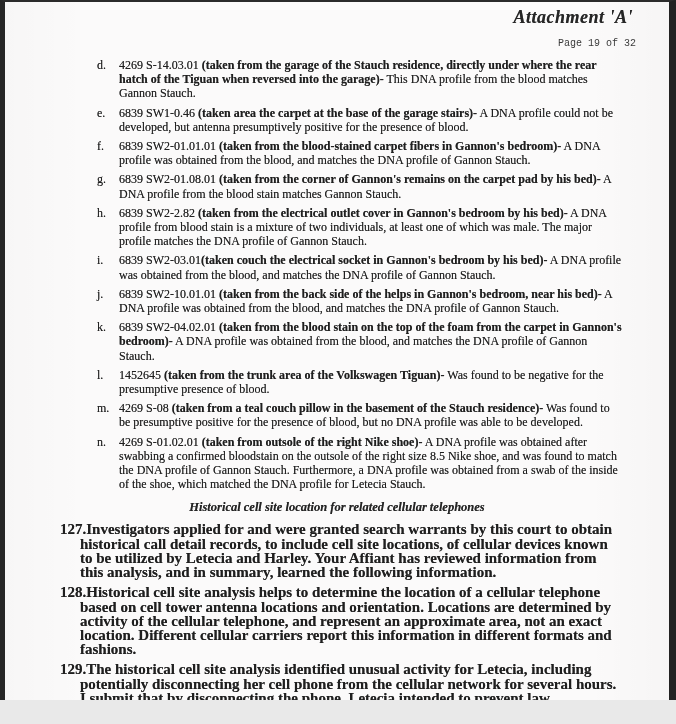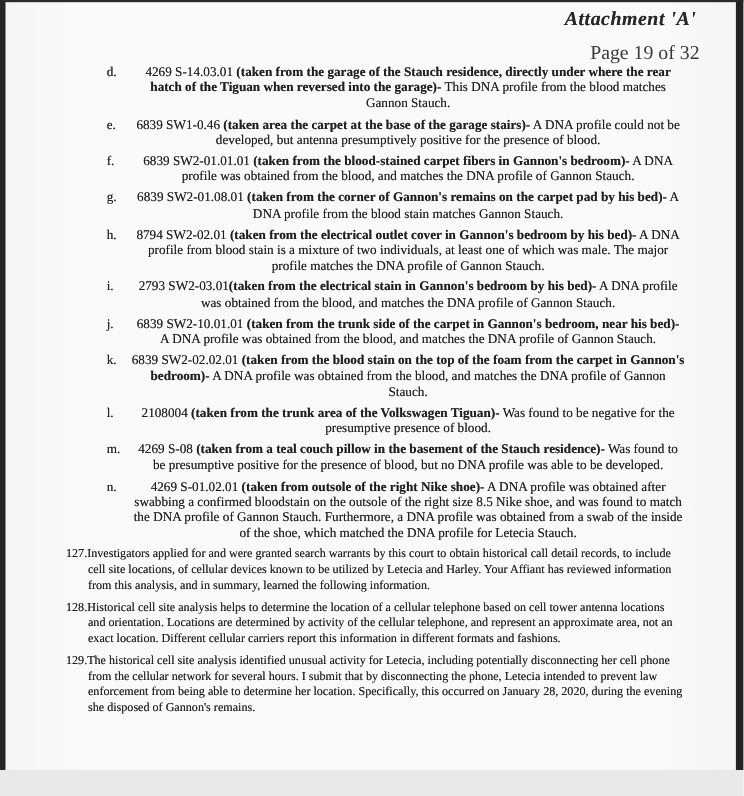--- a/index.html
+++ b/index.html
@@ -26,22 +26,22 @@
     font-style: italic;
     font-weight: bold;
     font-size: 18px;
     letter-spacing: 0.5px;
     color: #262626;
   }
   .page-label {
     position: absolute;
     top: 36px;
     right: 33px;
-    font-family: Liberation Serif, serif;
-    font-size: 18px;
+    font-family: Liberation Mono, monospace;
+    font-size: 10px;
     color: #3a3a3a;
   }
 
   .content {
     position: absolute;
     top: 56px;
     left: 0;
     right: 0;
   }
 
@@ -51,40 +51,41 @@
     font-size: 12px;
     line-height: 14.2px;
   }
   .evidence-item .letter {
     flex: 0 0 13px;
     margin-right: 9px;
   }
   .evidence-item .itext {
     flex: 1 1 auto;
     max-width: 512px;
-    text-align: center;
+    text-align: left;
   }
   .bold { font-weight: bold; }
 
   .section-heading {
     margin: 9px 60px 7px 60px;
     text-align: center;
     font-size: 12.5px;
     font-weight: bold;
     font-style: italic;
     line-height: 15px;
     color: #242424;
   }
 
   .para {
     margin: 0 48px 6px 75px;
     text-indent: -20px;
-    font-size: 11px;
+    font-size: 15px;
     line-height: 14.2px;
     max-width: 545px;
+    font-weight: bold;
   }
   .para .pnum { font-style: normal; }
 </style>
 </head>
 <body>
 
 <div class="page">
 
   <div class="attachment-label fuzz">Attachment 'A'</div>
   <div class="page-label">Page 19 of 32</div>
@@ -106,53 +107,54 @@
       <span class="itext"><span>6839 SW2-01.01.01 </span><span class="bold">(taken from the blood-stained carpet fibers in Gannon's bedroom)-</span><span> A DNA profile was obtained from the blood, and matches the DNA profile of Gannon Stauch.</span></span>
     </div>
 
     <div class="evidence-item fuzz">
       <span class="letter">g.</span>
       <span class="itext"><span>6839 SW2-01.08.01 </span><span class="bold">(taken from the corner of Gannon's remains on the carpet pad by his bed)-</span><span> A DNA profile from the blood stain matches Gannon Stauch.</span></span>
     </div>
 
     <div class="evidence-item fuzz">
       <span class="letter">h.</span>
-      <span class="itext"><span>8794 SW2-02.01 </span><span class="bold">(taken from the electrical outlet cover in Gannon's bedroom by his bed)-</span><span> A DNA profile from blood stain is a mixture of two individuals, at least one of which was male. The major profile matches the DNA profile of Gannon Stauch.</span></span>
+      <span class="itext"><span>6839 SW2-2.82 </span><span class="bold">(taken from the electrical outlet cover in Gannon's bedroom by his bed)-</span><span> A DNA profile from blood stain is a mixture of two individuals, at least one of which was male. The major profile matches the DNA profile of Gannon Stauch.</span></span>
     </div>
 
     <div class="evidence-item fuzz">
       <span class="letter">i.</span>
-      <span class="itext"><span>2793 SW2-03.01</span><span class="bold">(taken from the electrical stain in Gannon's bedroom by his bed)-</span><span> A DNA profile was obtained from the blood, and matches the DNA profile of Gannon Stauch.</span></span>
+      <span class="itext"><span>6839 SW2-03.01</span><span class="bold">(taken couch the electrical socket in Gannon's bedroom by his bed)-</span><span> A DNA profile was obtained from the blood, and matches the DNA profile of Gannon Stauch.</span></span>
     </div>
 
     <div class="evidence-item fuzz">
       <span class="letter">j.</span>
-      <span class="itext"><span>6839 SW2-10.01.01 </span><span class="bold">(taken from the trunk side of the carpet in Gannon's bedroom, near his bed)-</span><span> A DNA profile was obtained from the blood, and matches the DNA profile of Gannon Stauch.</span></span>
+      <span class="itext"><span>6839 SW2-10.01.01 </span><span class="bold">(taken from the back side of the helps in Gannon's bedroom, near his bed)-</span><span> A DNA profile was obtained from the blood, and matches the DNA profile of Gannon Stauch.</span></span>
     </div>
 
     <div class="evidence-item fuzz">
       <span class="letter">k.</span>
-      <span class="itext"><span>6839 SW2-02.02.01 </span><span class="bold">(taken from the blood stain on the top of the foam from the carpet in Gannon's bedroom)-</span><span> A DNA profile was obtained from the blood, and matches the DNA profile of Gannon Stauch.</span></span>
+      <span class="itext"><span>6839 SW2-04.02.01 </span><span class="bold">(taken from the blood stain on the top of the foam from the carpet in Gannon's bedroom)-</span><span> A DNA profile was obtained from the blood, and matches the DNA profile of Gannon Stauch.</span></span>
     </div>
 
     <div class="evidence-item fuzz">
       <span class="letter">l.</span>
-      <span class="itext"><span>2108004 </span><span class="bold">(taken from the trunk area of the Volkswagen Tiguan)-</span><span> Was found to be negative for the presumptive presence of blood.</span></span>
+      <span class="itext"><span>1452645 </span><span class="bold">(taken from the trunk area of the Volkswagen Tiguan)-</span><span> Was found to be negative for the presumptive presence of blood.</span></span>
     </div>
 
     <div class="evidence-item fuzz">
       <span class="letter">m.</span>
       <span class="itext"><span>4269 S-08 </span><span class="bold">(taken from a teal couch pillow in the basement of the Stauch residence)-</span><span> Was found to be presumptive positive for the presence of blood, but no DNA profile was able to be developed.</span></span>
     </div>
 
     <div class="evidence-item fuzz">
       <span class="letter">n.</span>
       <span class="itext"><span>4269 S-01.02.01 </span><span class="bold">(taken from outsole of the right Nike shoe)-</span><span> A DNA profile was obtained after swabbing a confirmed bloodstain on the outsole of the right size 8.5 Nike shoe, and was found to match the DNA profile of Gannon Stauch. Furthermore, a DNA profile was obtained from a swab of the inside of the shoe, which matched the DNA profile for Letecia Stauch.</span></span>
     </div>
 
+    <div class="section-heading fuzz">Historical cell site location for related cellular telephones</div>
 
     <p class="para fuzz"><span class="pnum">127.</span><span>Investigators applied for and were granted search warrants by this court to obtain historical call detail records, to include cell site locations, of cellular devices known to be utilized by Letecia and Harley. Your Affiant has reviewed information from this analysis, and in summary, learned the following information.</span></p>
 
     <p class="para fuzz"><span class="pnum">128.</span><span>Historical cell site analysis helps to determine the location of a cellular telephone based on cell tower antenna locations and orientation. Locations are determined by activity of the cellular telephone, and represent an approximate area, not an exact location. Different cellular carriers report this information in different formats and fashions.</span></p>
 
     <p class="para fuzz"><span class="pnum">129.</span><span>The historical cell site analysis identified unusual activity for Letecia, including potentially disconnecting her cell phone from the cellular network for several hours. I submit that by disconnecting the phone, Letecia intended to prevent law enforcement from being able to determine her location. Specifically, this occurred on January 28, 2020, during the evening she disposed of Gannon's remains.</span></p>
 
   </div>
 </div>
 

